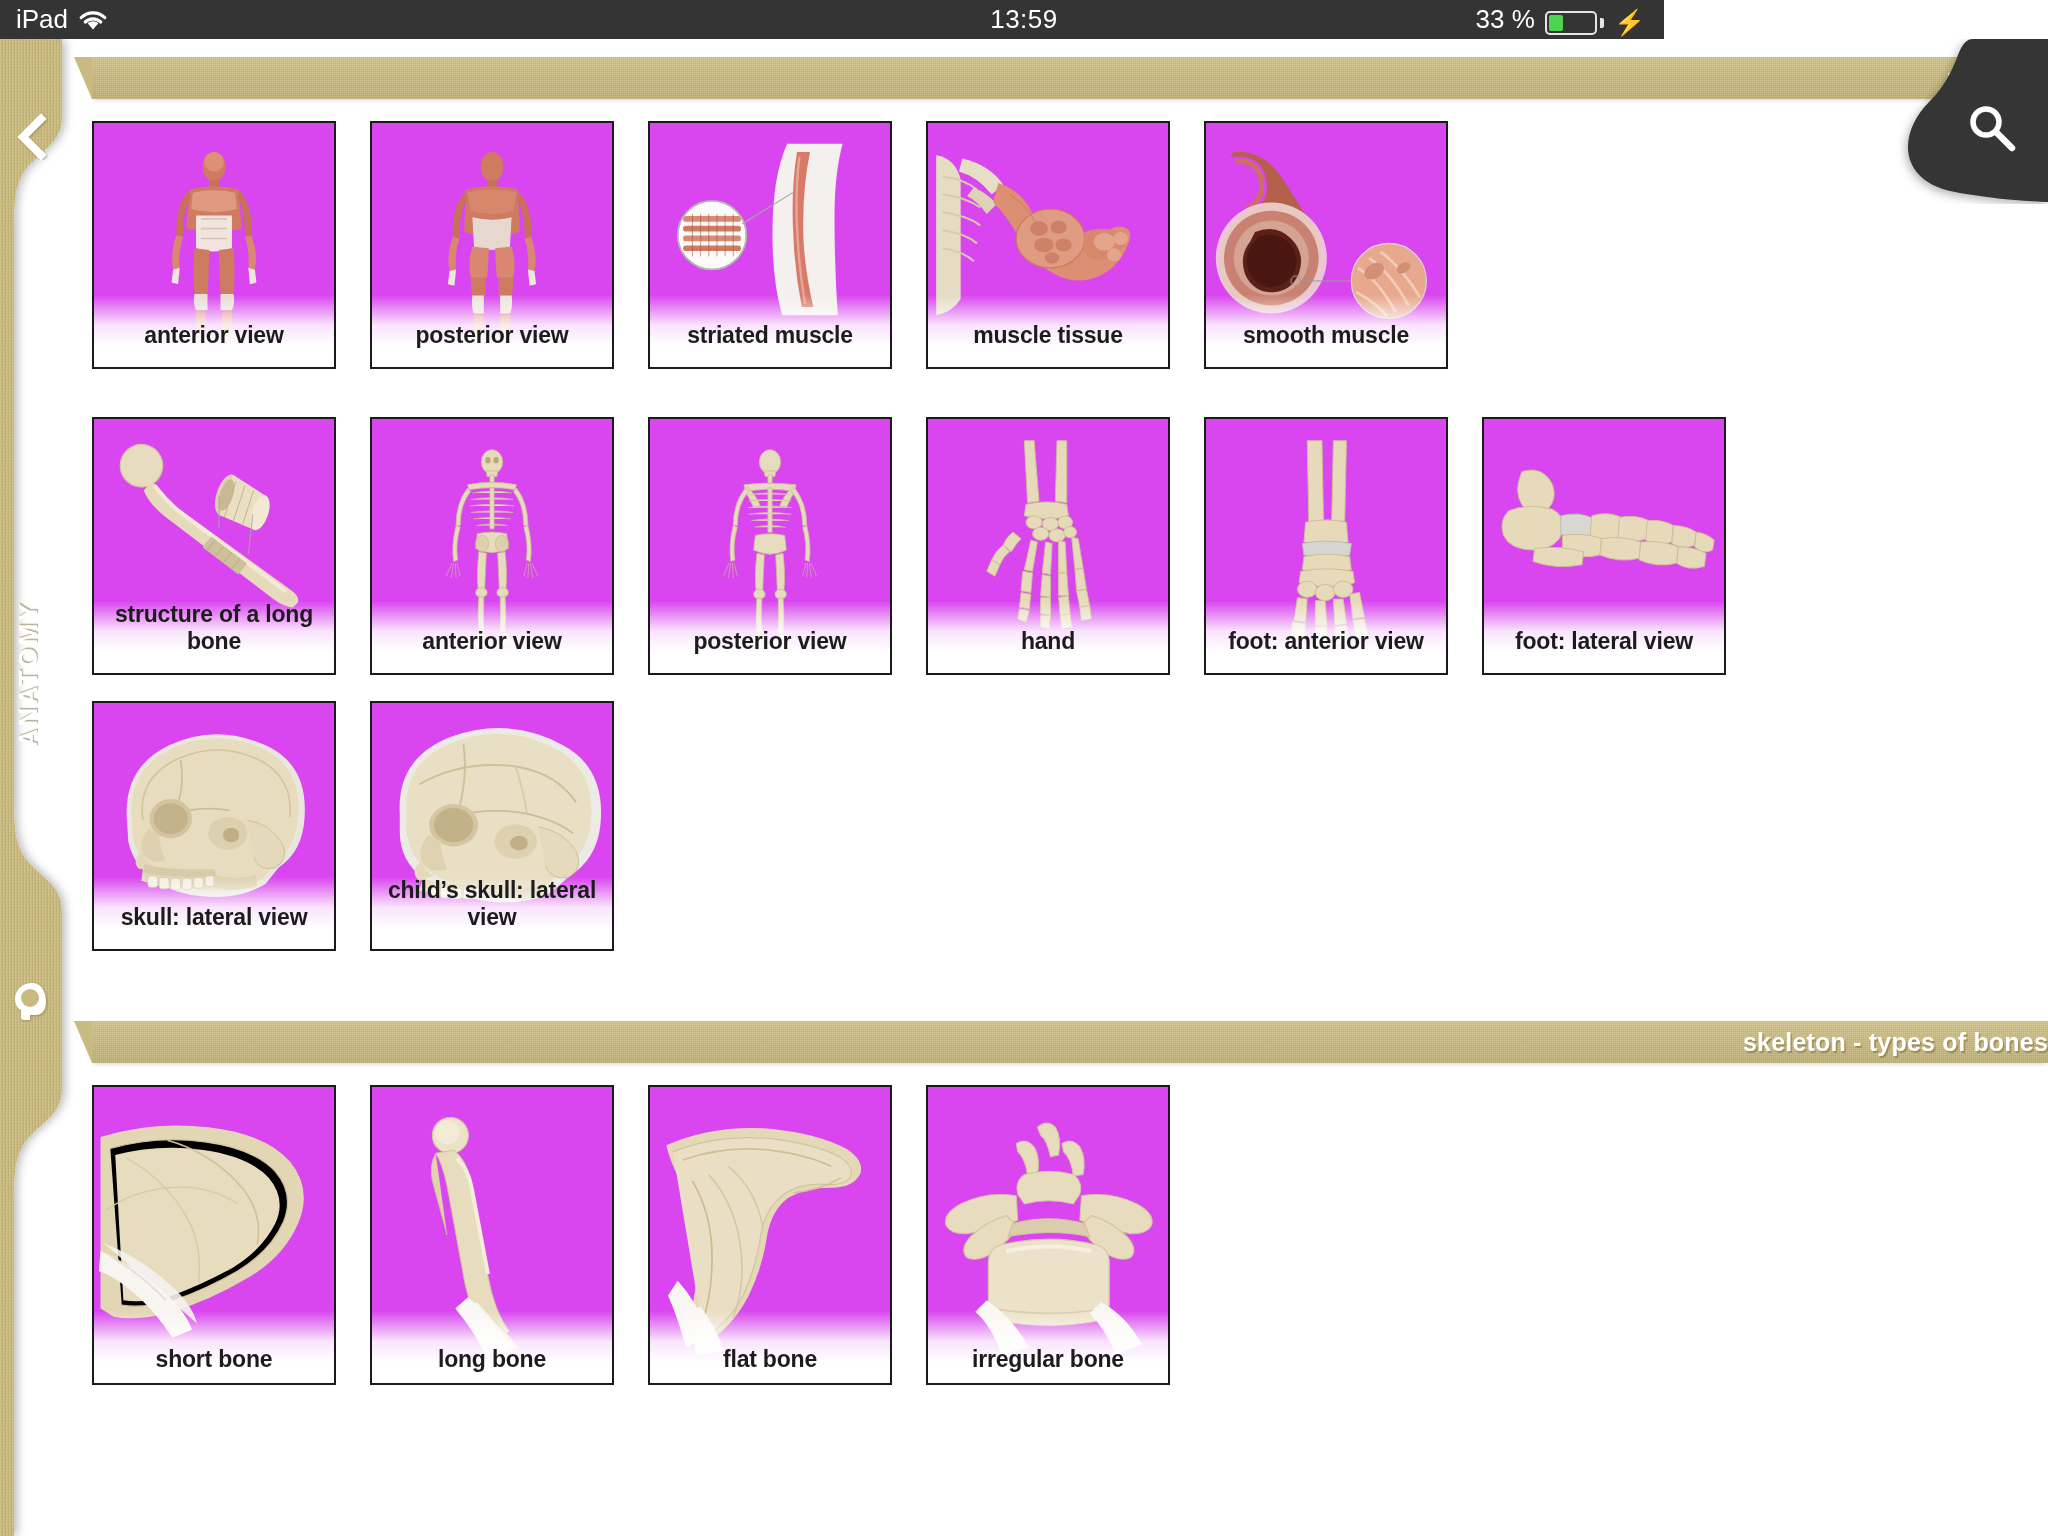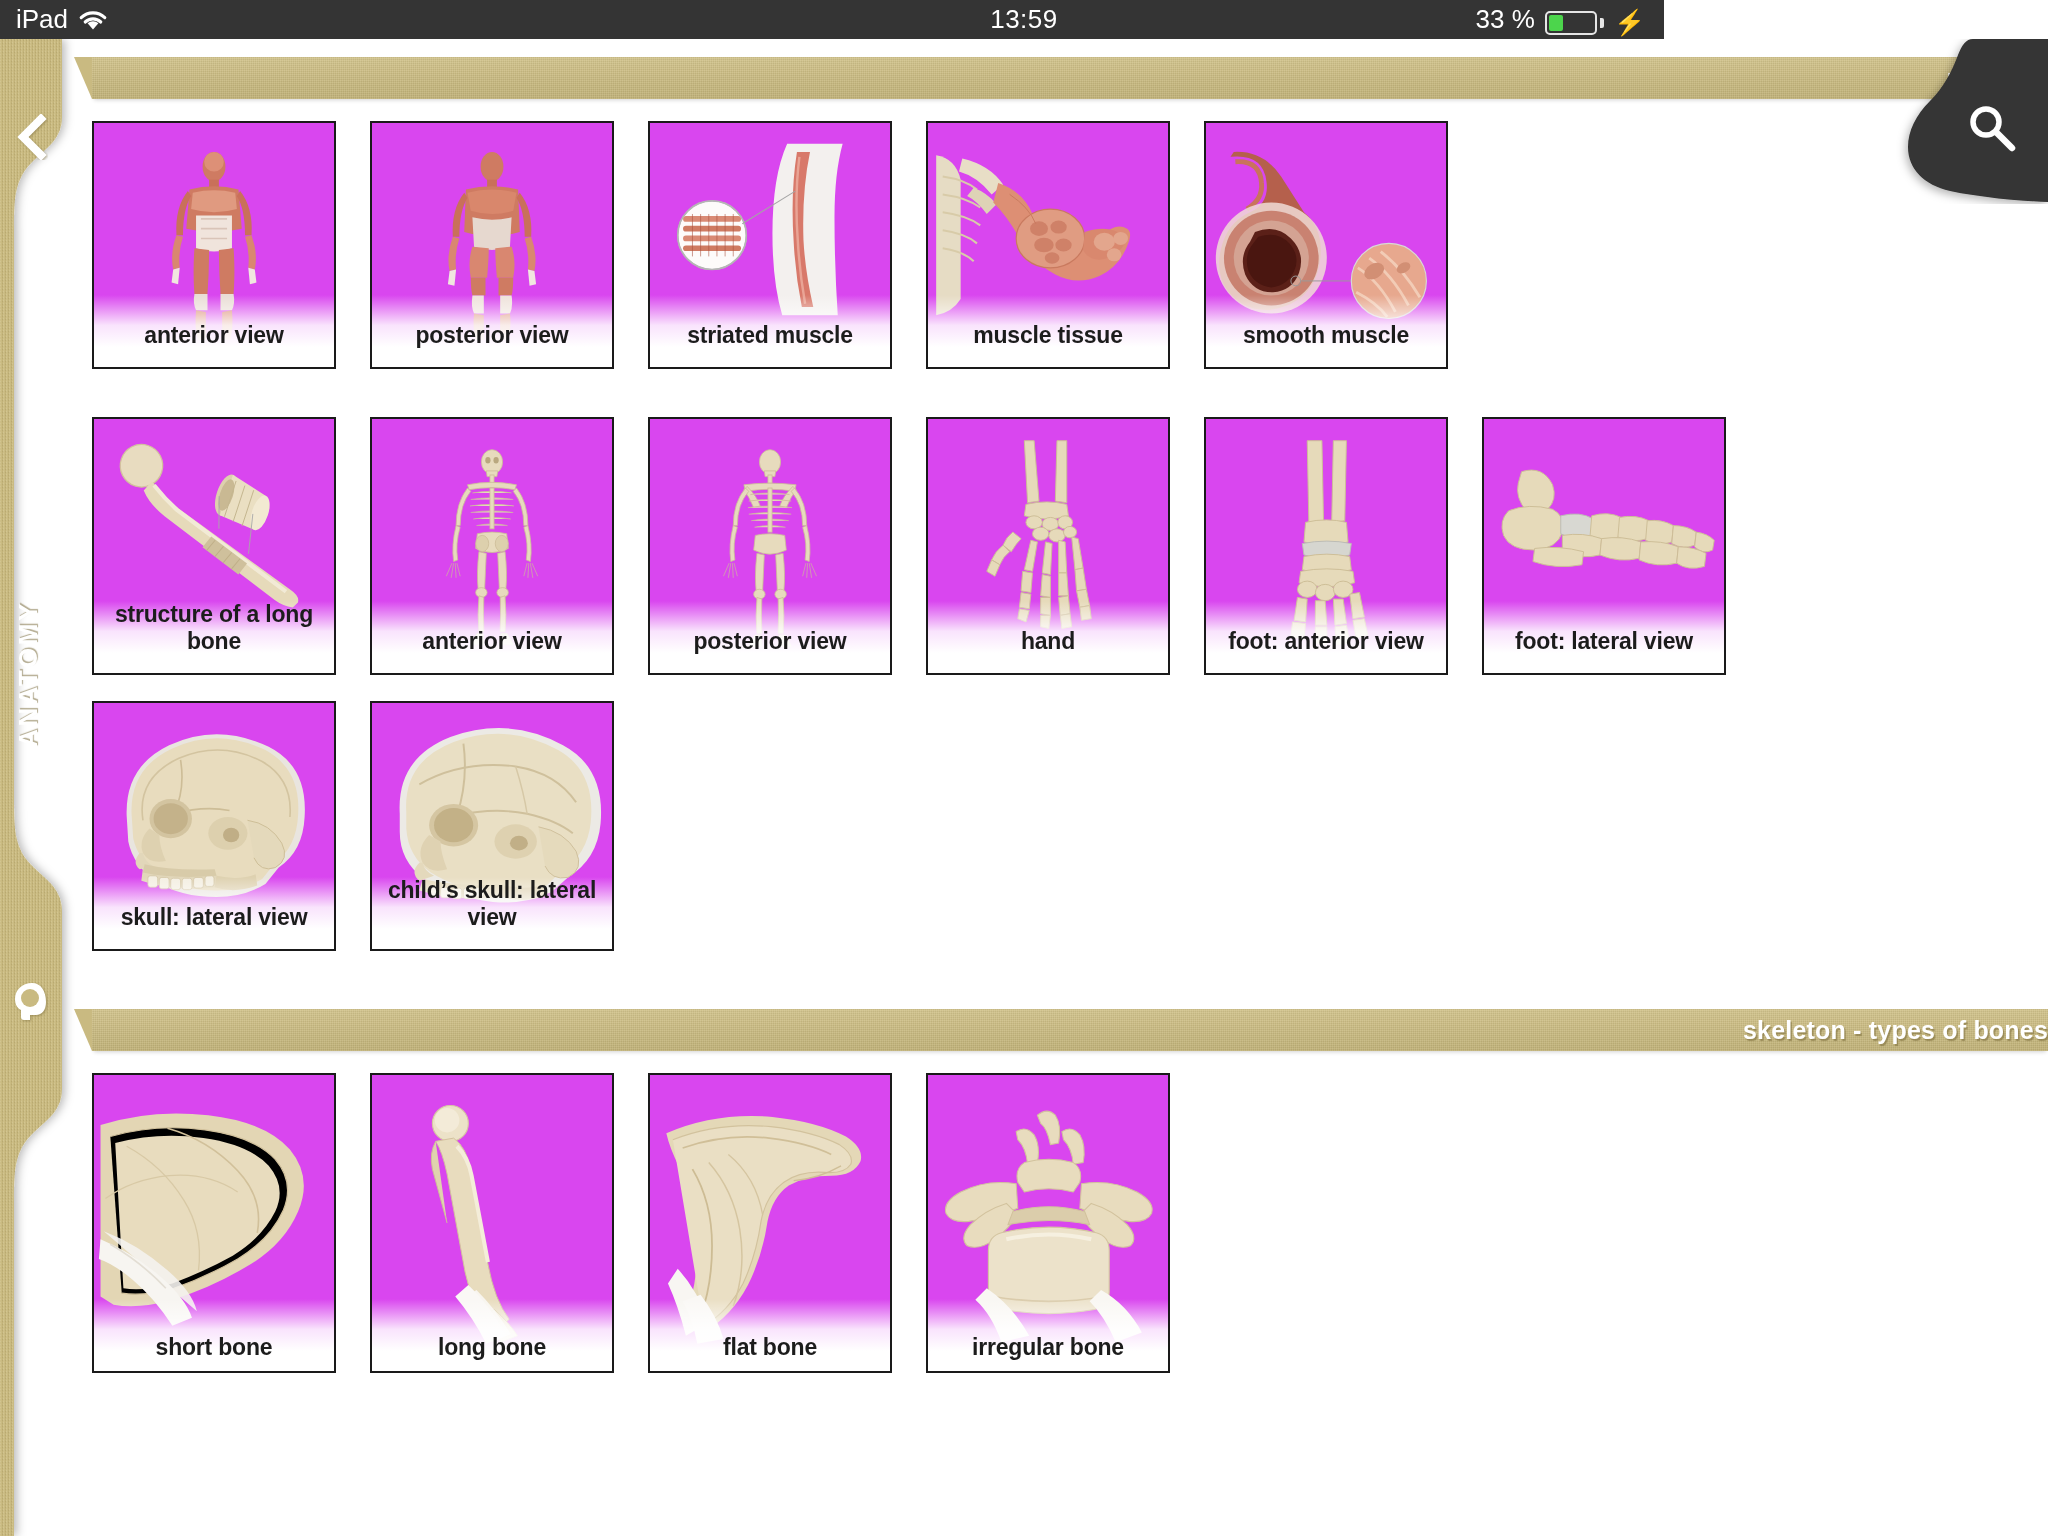--- a/index.html
+++ b/index.html
@@ -687,21 +687,21 @@
           <ellipse cx="176" cy="144" rx="26" ry="21" fill="#ded1b0"></ellipse>
           <ellipse cx="180" cy="146" rx="11" ry="9" fill="#c1af87"></ellipse>
           <path d="M204 126 Q236 132 250 156 Q260 178 240 188 Q220 192 212 174" fill="#e5dabc" stroke="#cfc09c" stroke-width="1.2"></path>
           <path d="M162 198 Q192 204 212 196 L214 210 Q184 220 160 212 Z" fill="#dfd2b2"></path>
         </svg>
         <div class="label-fade"></div>
         <div class="card-label">child’s skull: lateral view</div>
       </div>
     </div>
 
-    <div class="band" style="margin-top:32px;">
+    <div class="band" style="margin-top:44px;">
       <span class="band-label">skeleton - types of bones</span>
     </div>
 
     <div class="grid row-types">
 
       <div class="card">
         <svg class="card-art" viewBox="0 0 294 300" preserveAspectRatio="xMidYMid meet">
           <path d="M8 30 Q70 10 140 18 Q210 26 240 60 Q268 94 250 136 Q232 178 186 204
                    Q142 230 96 244 Q54 256 24 250 L8 240 Z" fill="#e3d6b4"></path>
           <path d="M20 44 Q76 28 136 36 Q196 44 222 72 Q246 100 232 134 Q216 170 176 194

